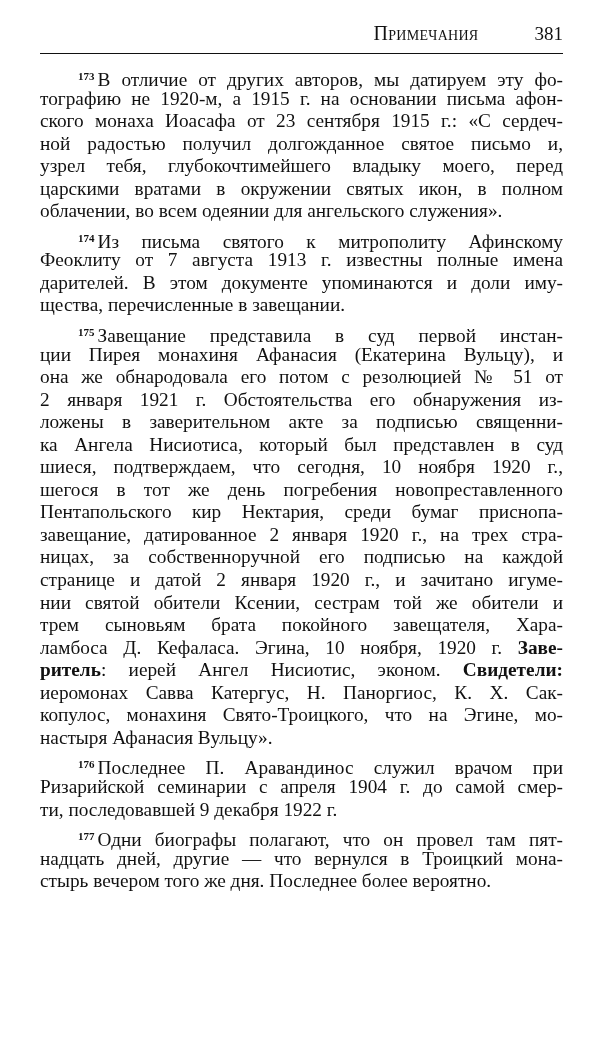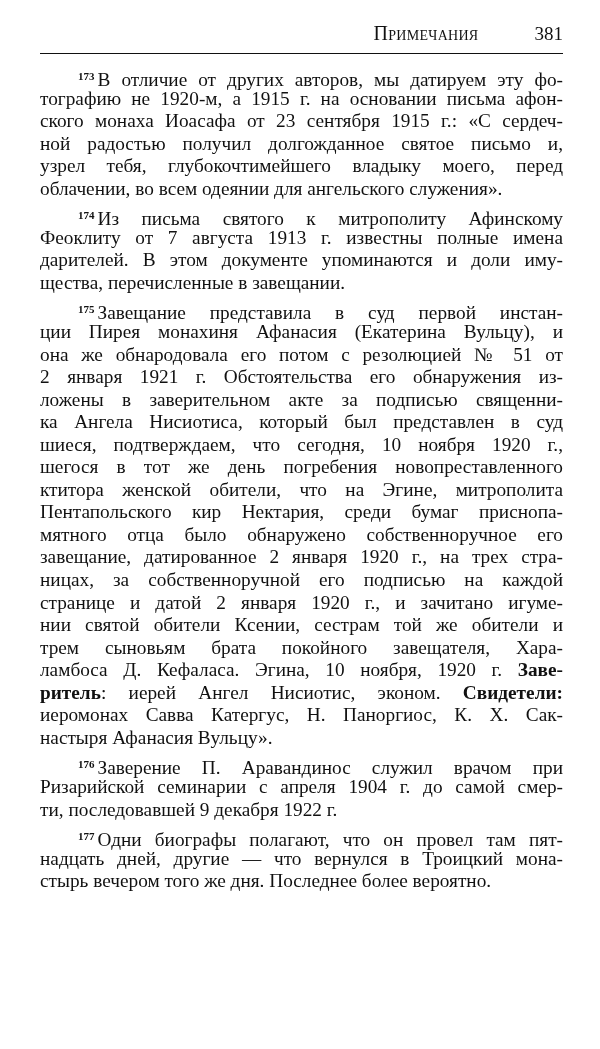--- a/index.html
+++ b/index.html
@@ -24,52 +24,52 @@
     <span class="title">Примечания</span>
     <span class="pnum">381</span>
   </div>
   <div class="notes" id="notes">
       <div class="note">
         <div class="line indent"><sup class="num">173</sup><span>В отличие от других авторов, мы датируем эту фо-</span></div>
         <div class="line"><span>тографию не 1920-м, а 1915 г. на основании письма афон-</span></div>
         <div class="line"><span>ского монаха Иоасафа от 23 сентября 1915 г.: «С сердеч-</span></div>
         <div class="line"><span>ной радостью получил долгожданное святое письмо и,</span></div>
         <div class="line"><span>узрел тебя, глубокочтимейшего владыку моего, перед</span></div>
+        <div class="line"><span>царскими вратами в окружении святых икон, в полном</span></div>
         <div class="line last"><span>облачении, во всем одеянии для ангельского служения».</span></div>
       </div>
       <div class="note">
         <div class="line indent"><sup class="num">174</sup><span>Из письма святого к митрополиту Афинскому</span></div>
         <div class="line"><span>Феоклиту от 7 августа 1913 г. известны полные имена</span></div>
         <div class="line"><span>дарителей. В этом документе упоминаются и доли иму-</span></div>
         <div class="line last"><span>щества, перечисленные в завещании.</span></div>
       </div>
       <div class="note">
         <div class="line indent"><sup class="num">175</sup><span>Завещание представила в суд первой инстан-</span></div>
         <div class="line"><span>ции Пирея монахиня Афанасия (Екатерина Вульцу), и</span></div>
         <div class="line"><span>она же обнародовала его потом с резолюцией № 51 от</span></div>
         <div class="line"><span>2 января 1921 г. Обстоятельства его обнаружения из-</span></div>
         <div class="line"><span>ложены в заверительном акте за подписью священни-</span></div>
         <div class="line"><span>ка Ангела Нисиотиса, который был представлен в суд</span></div>
         <div class="line"><span>шиеся, подтверждаем, что сегодня, 10 ноября 1920 г.,</span></div>
         <div class="line"><span>шегося в тот же день погребения новопреставленного</span></div>
-        <div class="line"><span>ктитора женской обители, что на Эгине, митрополита</span></div>
         <div class="line"><span>Пентапольского кир Нектария, среди бумаг приснопа-</span></div>
-        <div class="line"><span>мятного отца было обнаружено собственноручное его</span></div>
         <div class="line"><span>завещание, датированное 2 января 1920 г., на трех стра-</span></div>
         <div class="line"><span>ницах, за собственноручной его подписью на каждой</span></div>
         <div class="line"><span>странице и датой 2 января 1920 г., и зачитано игуме-</span></div>
         <div class="line"><span>нии святой обители Ксении, сестрам той же обители и</span></div>
         <div class="line"><span>трем сыновьям брата покойного завещателя, Хара-</span></div>
         <div class="line"><span>ламбоса Д. Кефаласа. Эгина, 10 ноября, 1920 г. </span><b>Заве-</b></div>
         <div class="line"><b>ритель</b><span>: иерей Ангел Нисиотис, эконом. </span><b>Свидетели:</b></div>
         <div class="line"><span>иеромонах Савва Катергус, Н. Паноргиос, К. Х. Сак-</span></div>
+        <div class="line"><span>копулос, монахиня Свято-Троицкого, что на Эгине, мо-</span></div>
         <div class="line last"><span>настыря Афанасия Вульцу».</span></div>
       </div>
       <div class="note">
-        <div class="line indent"><sup class="num">176</sup><span>Заверение П. Аравандинос служил врачом при</span></div>
+        <div class="line indent"><sup class="num">176</sup><span>Последнее П. Аравандинос служил врачом при</span></div>
         <div class="line"><span>Ризарийской семинарии с апреля 1904 г. до самой смер-</span></div>
         <div class="line last"><span>ти, последовавшей 9 декабря 1922 г.</span></div>
       </div>
       <div class="note">
         <div class="line indent"><sup class="num">177</sup><span>Одни биографы полагают, что он провел там пят-</span></div>
         <div class="line"><span>надцать дней, другие — что вернулся в Троицкий мона-</span></div>
         <div class="line last"><span>стырь вечером того же дня. Последнее более вероятно.</span></div>
       </div>
     </div>
 </div>

